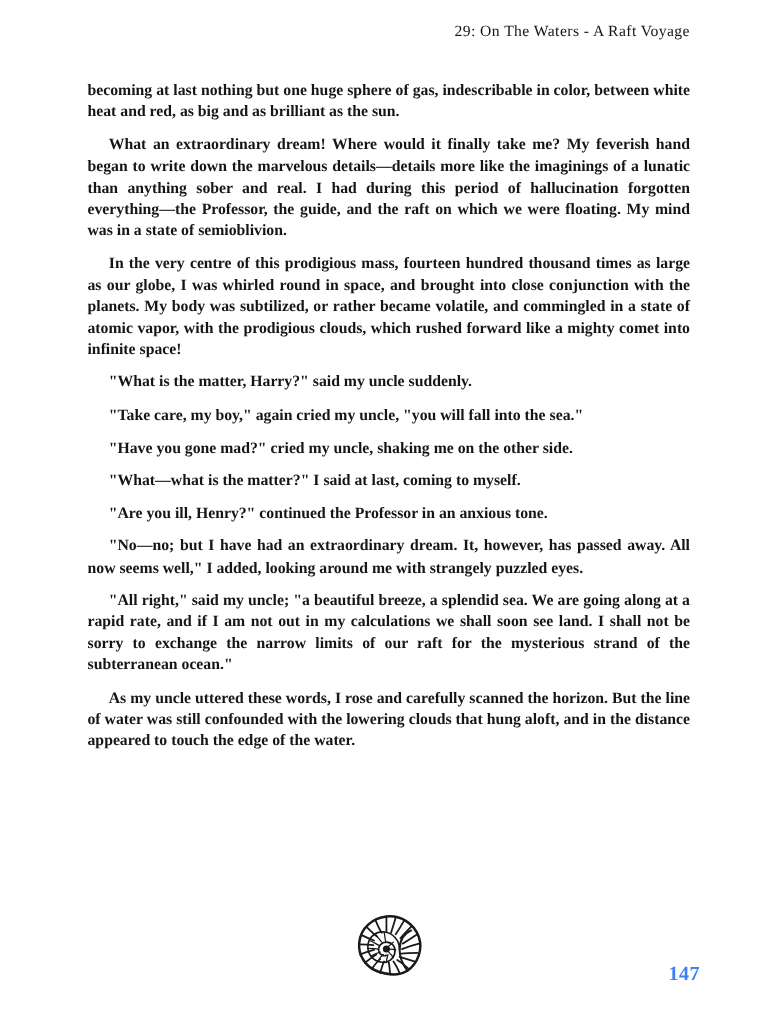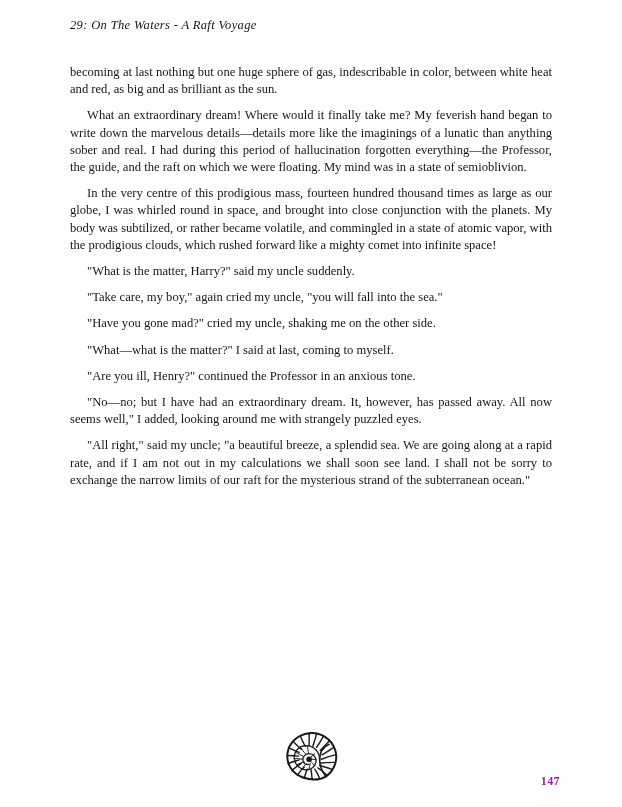--- a/index.html
+++ b/index.html
@@ -17,34 +17,34 @@
     font-family: "Liberation Serif", "DejaVu Serif", serif;
     color: #161616;
   }
 
   
   .running-header {
     position: absolute;
     top: 18px;
     left: 70px;
     width: 482px;
-    text-align: left;
-    font-style: italic;
+    text-align: right;
     font-size: 12.5px;
     letter-spacing: 0.35px;
     color: #141414;
     white-space: nowrap;
   }
 
   
   .text-column {
     position: absolute;
     top: 64px;
     left: 70px;
     width: 482px;
+    font-weight: bold;
   }
 
   .para {
     margin: 0 0 9px 0;
     text-align: justify;
     text-justify: inter-word;
     font-size: 12.6px;
     line-height: 17.2px;
     text-indent: 17px;
     color: #161616;
@@ -70,44 +70,45 @@
     display: block;
     width: 62px;
     height: 62px;
   }
 
   
   .folio {
     position: absolute;
     right: 62px;
     bottom: 18px;
-    font-size: 12px;
+    font-size: 16px;
     font-weight: bold;
     letter-spacing: 0.4px;
-    color: #a21caf;
+    color: #3b82f6;
   }
 </style>
 </head>
 <body>
 
 <div class="page">
 
   <div class="running-header">29: On The Waters - A Raft Voyage</div>
 
   <div class="text-column">
       <p class="para no-indent">becoming at last nothing but one huge sphere of gas, indescribable in color, between white heat and red, as big and as brilliant as the sun.</p>
       <p class="para">What an extraordinary dream! Where would it finally take me? My feverish hand began to write down the marvelous details—details more like the imaginings of a lunatic than anything sober and real. I had during this period of hallucination forgotten everything—the Professor, the guide, and the raft on which we were floating. My mind was in a state of semioblivion.</p>
       <p class="para">In the very centre of this prodigious mass, fourteen hundred thousand times as large as our globe, I was whirled round in space, and brought into close conjunction with the planets. My body was subtilized, or rather became volatile, and commingled in a state of atomic vapor, with the prodigious clouds, which rushed forward like a mighty comet into infinite space!</p>
       <p class="para">"What is the matter, Harry?" said my uncle suddenly.</p>
       <p class="para">"Take care, my boy," again cried my uncle, "you will fall into the sea."</p>
       <p class="para">"Have you gone mad?" cried my uncle, shaking me on the other side.</p>
       <p class="para">"What—what is the matter?" I said at last, coming to myself.</p>
       <p class="para">"Are you ill, Henry?" continued the Professor in an anxious tone.</p>
       <p class="para">"No—no; but I have had an extraordinary dream. It, however, has passed away. All now seems well," I added, looking around me with strangely puzzled eyes.</p>
       <p class="para">"All right," said my uncle; "a beautiful breeze, a splendid sea. We are going along at a rapid rate, and if I am not out in my calculations we shall soon see land. I shall not be sorry to exchange the narrow limits of our raft for the mysterious strand of the subterranean ocean."</p>
+      <p class="para">As my uncle uttered these words, I rose and carefully scanned the horizon. But the line of water was still confounded with the lowering clouds that hung aloft, and in the distance appeared to touch the edge of the water.</p>
     </div>
 
   <div class="ornament">
     <svg viewBox="0 0 100 100" xmlns="http://www.w3.org/2000/svg" aria-hidden="true">
       <g fill="none" stroke="#1a1a1a">
 
         <path d="M74 80 C 88 70, 94 52, 89 37 C 83 19, 65 8, 47 10
                  C 29 12, 14 25, 12 43 C 10 60, 20 75, 36 81
                  C 50 86, 64 86, 74 80 Z" stroke-width="3.2" stroke-linejoin="round"></path>
 

